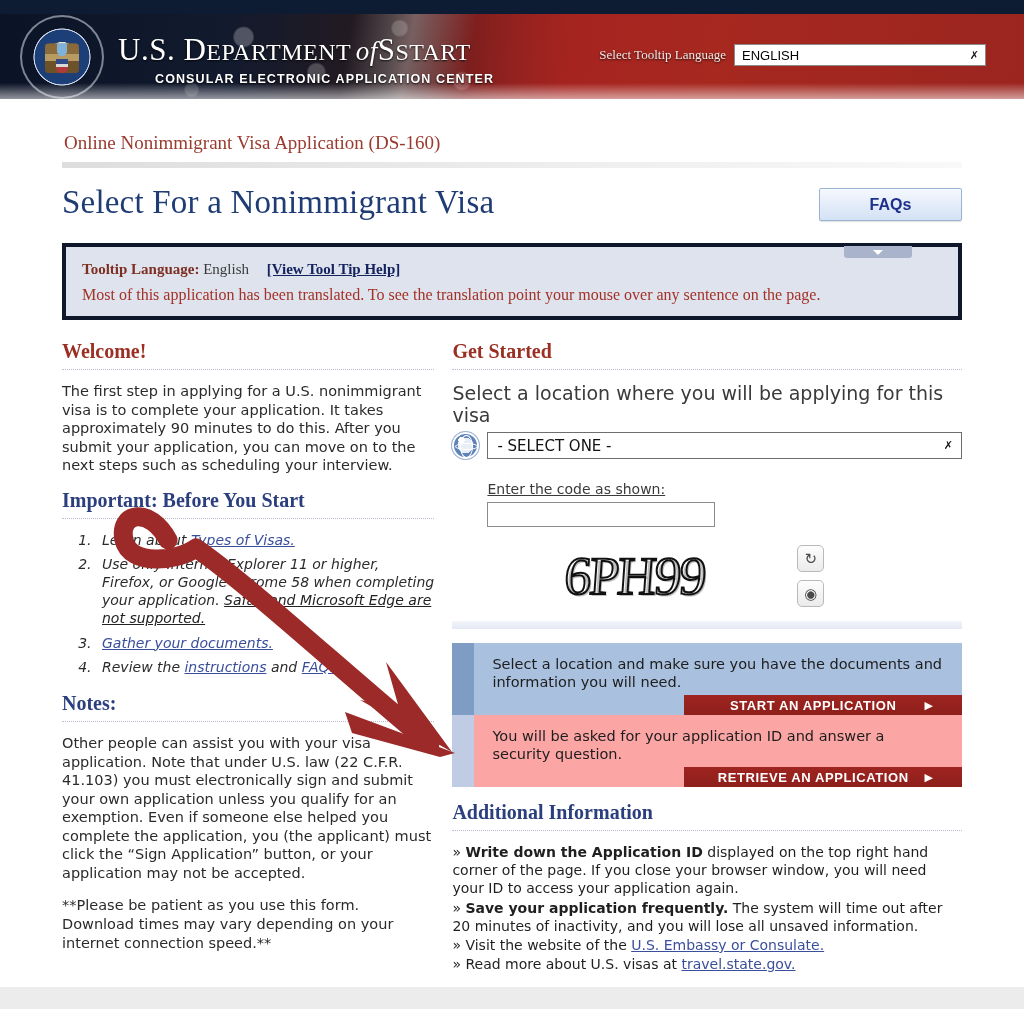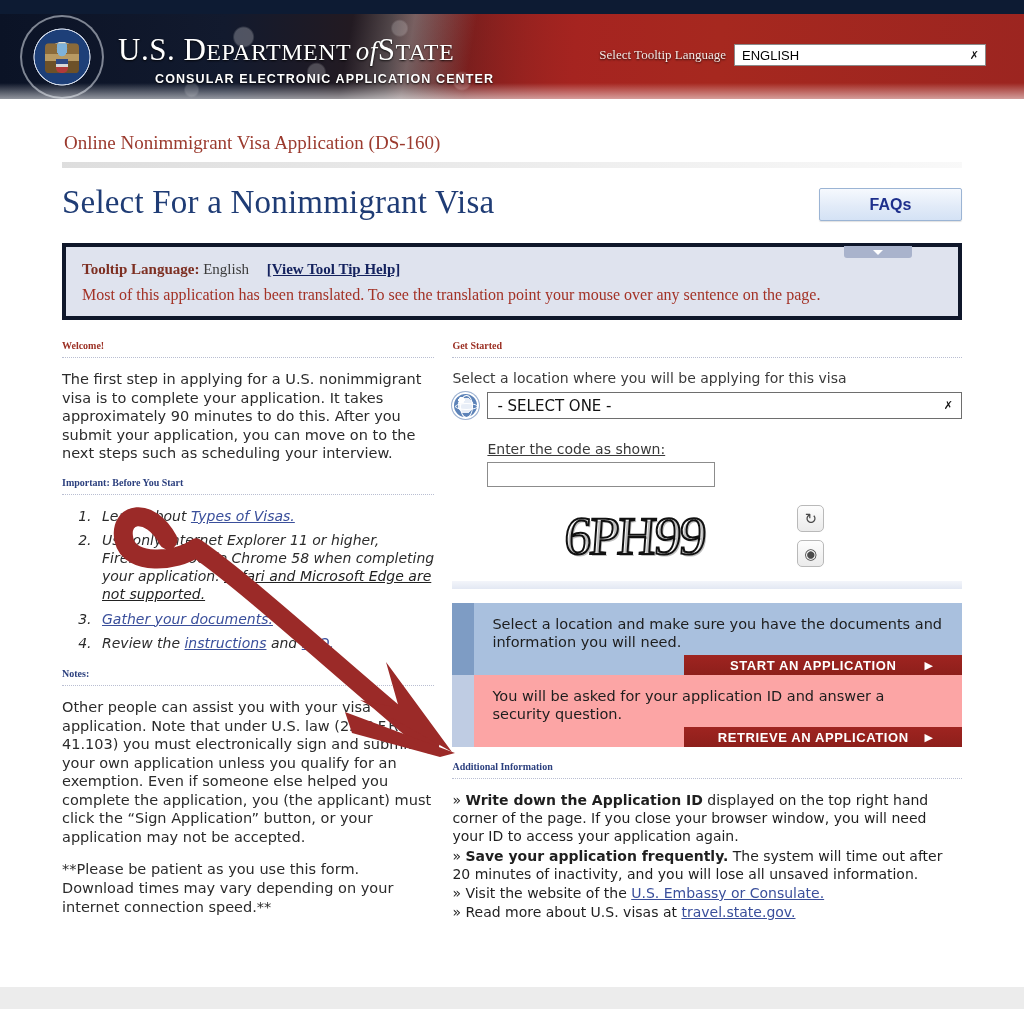--- a/index.html
+++ b/index.html
@@ -129,42 +129,42 @@
   .tip-line1 b { color:#7d2f22; }
   .tip-line1 .tip-link { color:#14225e; font-weight:bold; text-decoration:underline; margin-left:14px; cursor:pointer; }
   .tip-line2 { font-family:"Liberation Serif", serif; font-size:16px; color:#a33226; margin-top:8px; }
 
   
   .cols { display:flex; gap:18px; margin-top:20px; }
   .col-left { width:380px; }
   .col-right { width:520px; }
 
   .sec-head {
-    font-family:"Liberation Serif", serif; font-weight:bold; font-size:10px;
+    font-family:"Liberation Serif", serif; font-weight:bold; font-size:20px;
     color:#9b2f23; padding-bottom:6px;
   }
   .sec-head.blue { color:#2b3f7e; }
   .dotrule { border-top:1px dotted #b9bed2; margin-bottom:12px; }
 
   .body-text {
     font-family:"DejaVu Sans", sans-serif; font-size:14.5px; line-height:1.28;
     color:#2b2b2b;
   }
   .body-text p { margin:0 0 14px 0; }
 
   ol.start-list { margin:4px 0 0 0; padding-left:34px; }
   ol.start-list li {
     font-family:"DejaVu Sans", sans-serif; font-style:italic; font-size:14px;
     line-height:1.3; color:#2b2b2b; margin-bottom:6px; padding-left:6px;
   }
   .lnk { color:#3a4f9b; text-decoration:underline; cursor:pointer; }
   .lnk-dark { color:#222; text-decoration:underline; cursor:pointer; }
 
   
-  .gs-label { font-family:"DejaVu Sans", sans-serif; font-size:14px; color:#3a3a3a; }
+  .gs-label { font-family:"DejaVu Sans", sans-serif; font-size:19px; color:#3a3a3a; }
   .loc-row { display:flex; align-items:center; gap:8px; margin-top:6px; }
   .globe {
     width:27px; height:27px; border-radius:50%; flex:none;
     background:
       radial-gradient(circle at 35% 30%, #ffffff 0 12%, rgba(255,255,255,0) 13%),
       radial-gradient(circle at 50% 50%, #e8eef7 0 40%, #5d83b8 41% 74%, #2f4f86 75% 100%);
     box-shadow:inset 0 0 0 2px #ffffff, 0 0 0 1px #9fb3d2;
     position:relative;
   }
   .globe:before, .globe:after{
@@ -235,21 +235,21 @@
 <div class="topstrip"></div>
 
 <div class="banner">
   <div class="seal">
     <div class="eagle"></div>
       <div class="shield"></div>
   </div>
 
   <div class="dept-title">
     <span class="big">U.S. D</span><span style="font-size:24px">EPARTMENT</span>
-    <span class="ital">of</span><span class="big">S</span><span style="font-size:24px">TATE</span>
+    <span class="ital">of</span><span class="big">S</span><span style="font-size:24px">START</span>
   </div>
 
   <div class="dept-sub">CONSULAR ELECTRONIC APPLICATION CENTER</div>
 
   <div class="lang-wrap">
     <div class="lang-label">Select Tooltip Language</div>
     <div class="lang-select">
       <span>ENGLISH</span>
       <span class="caret">✗</span>
     </div>

